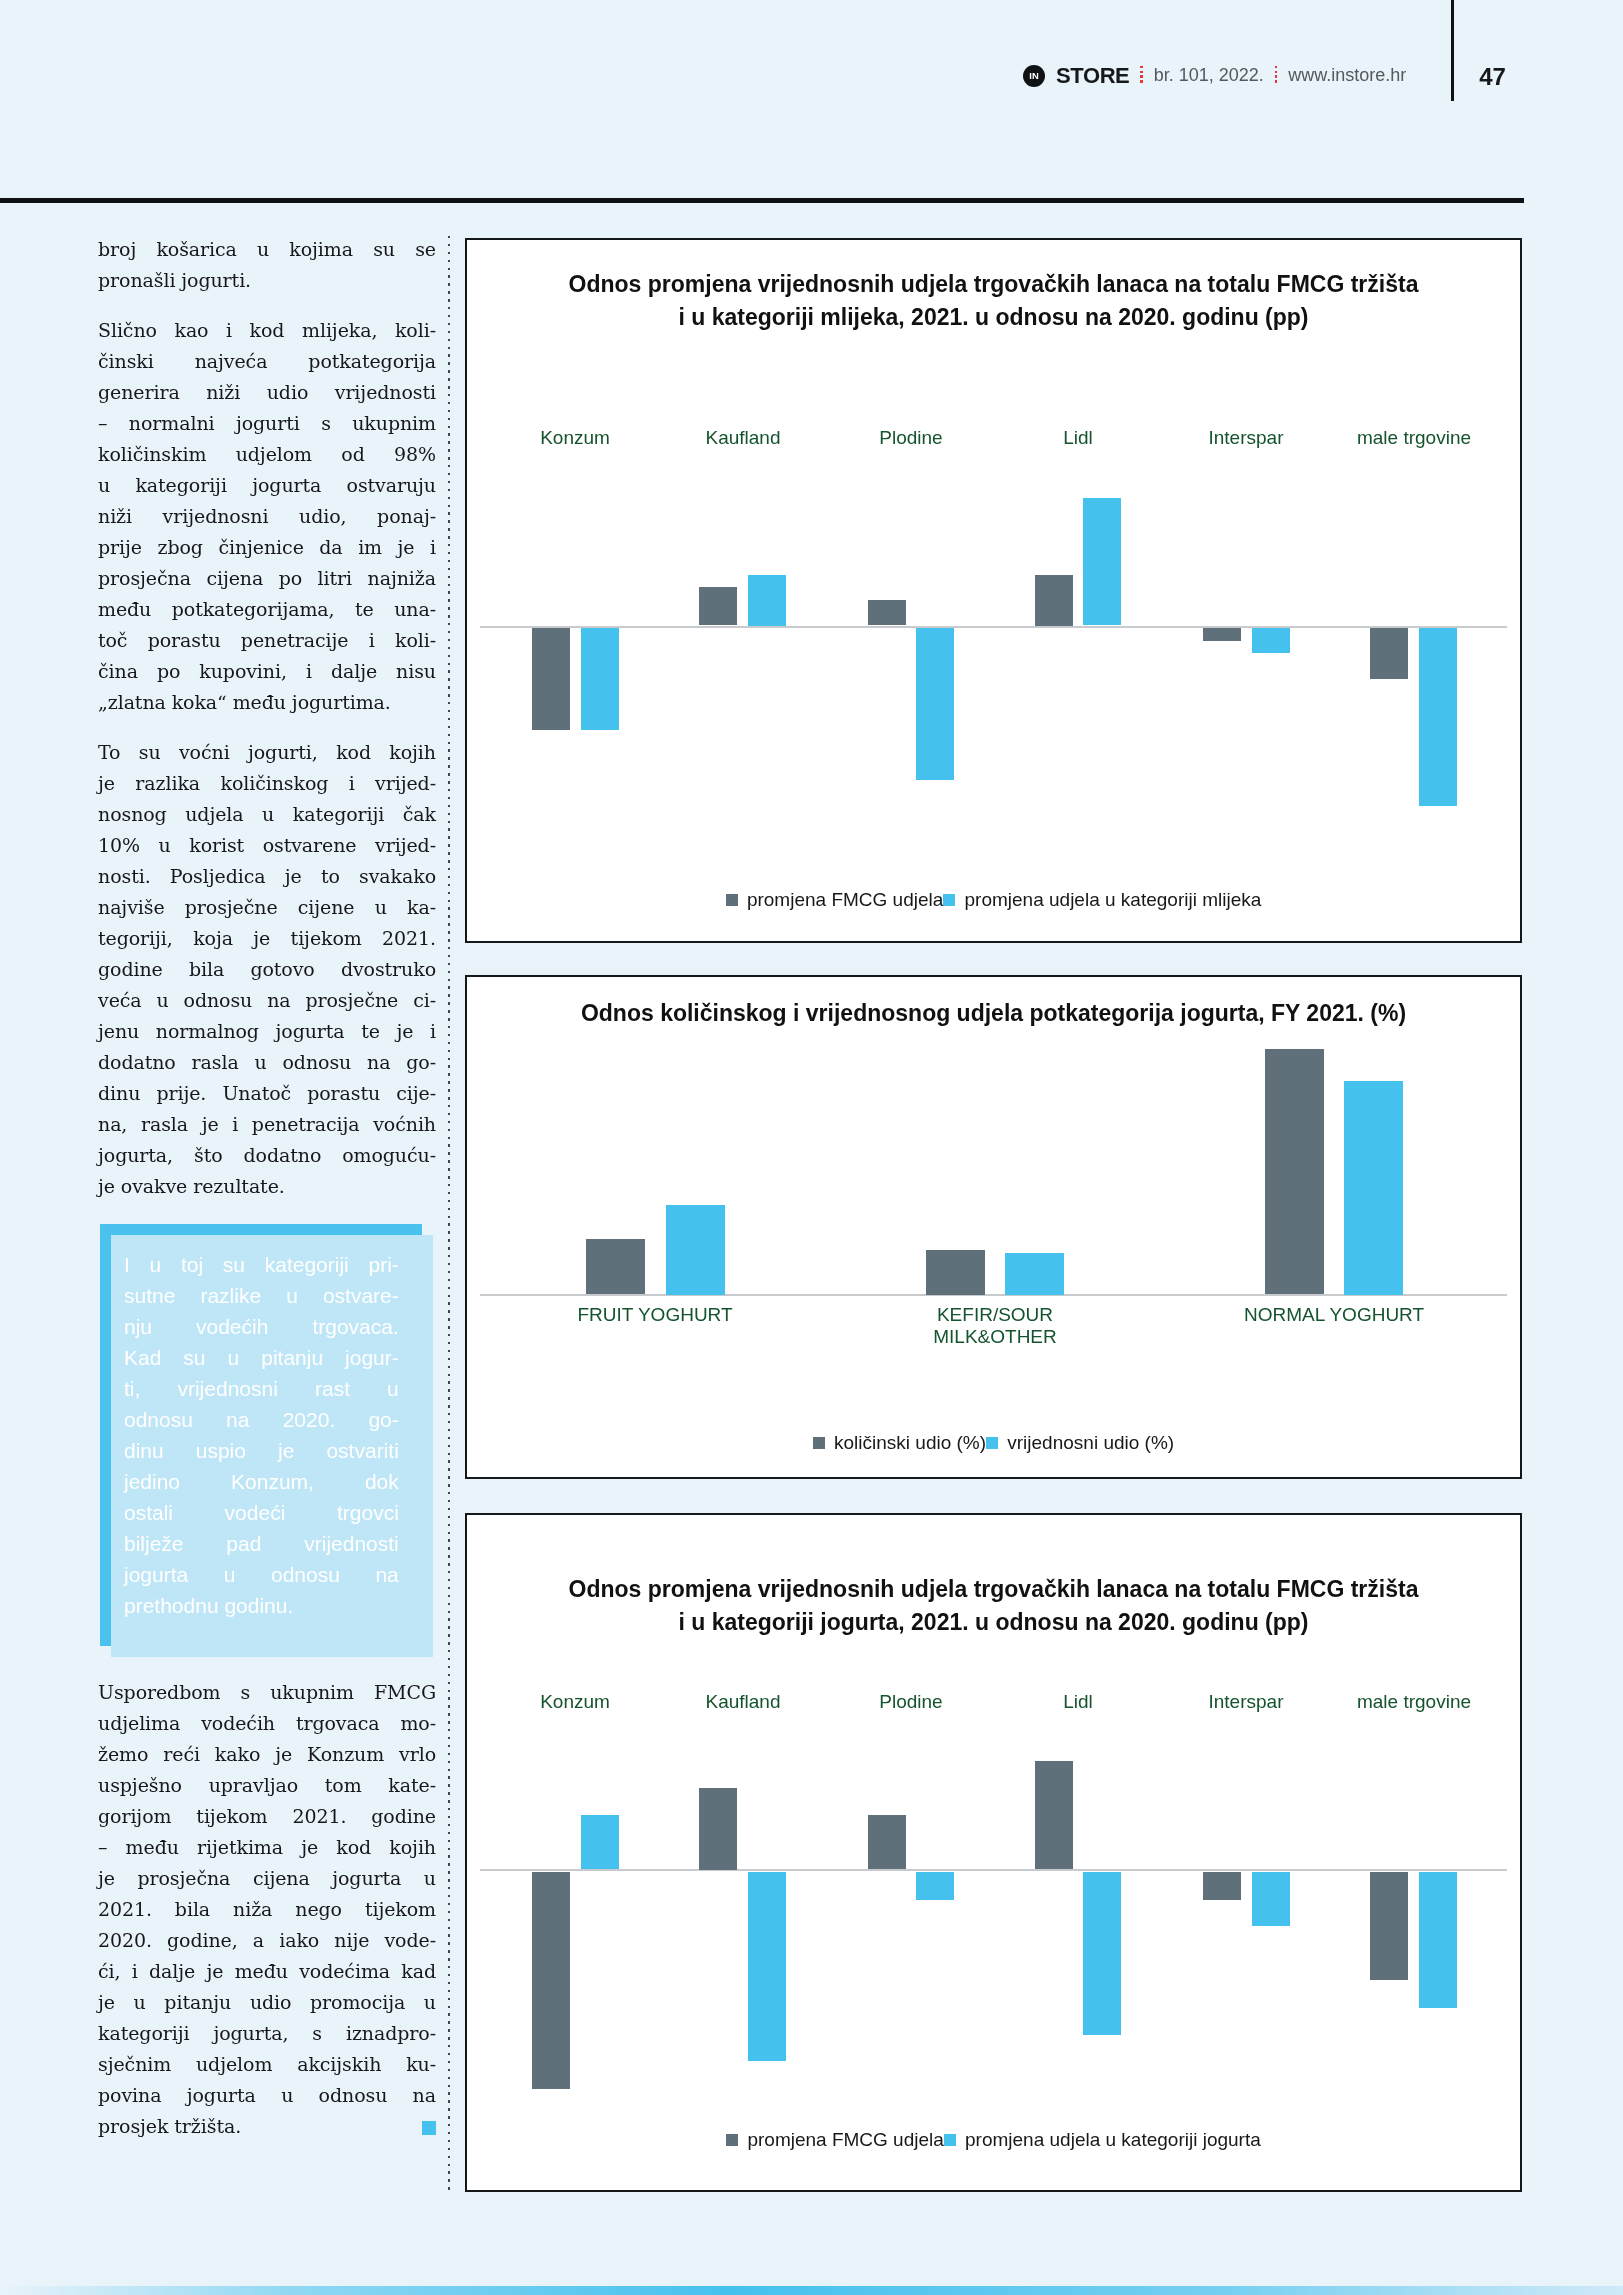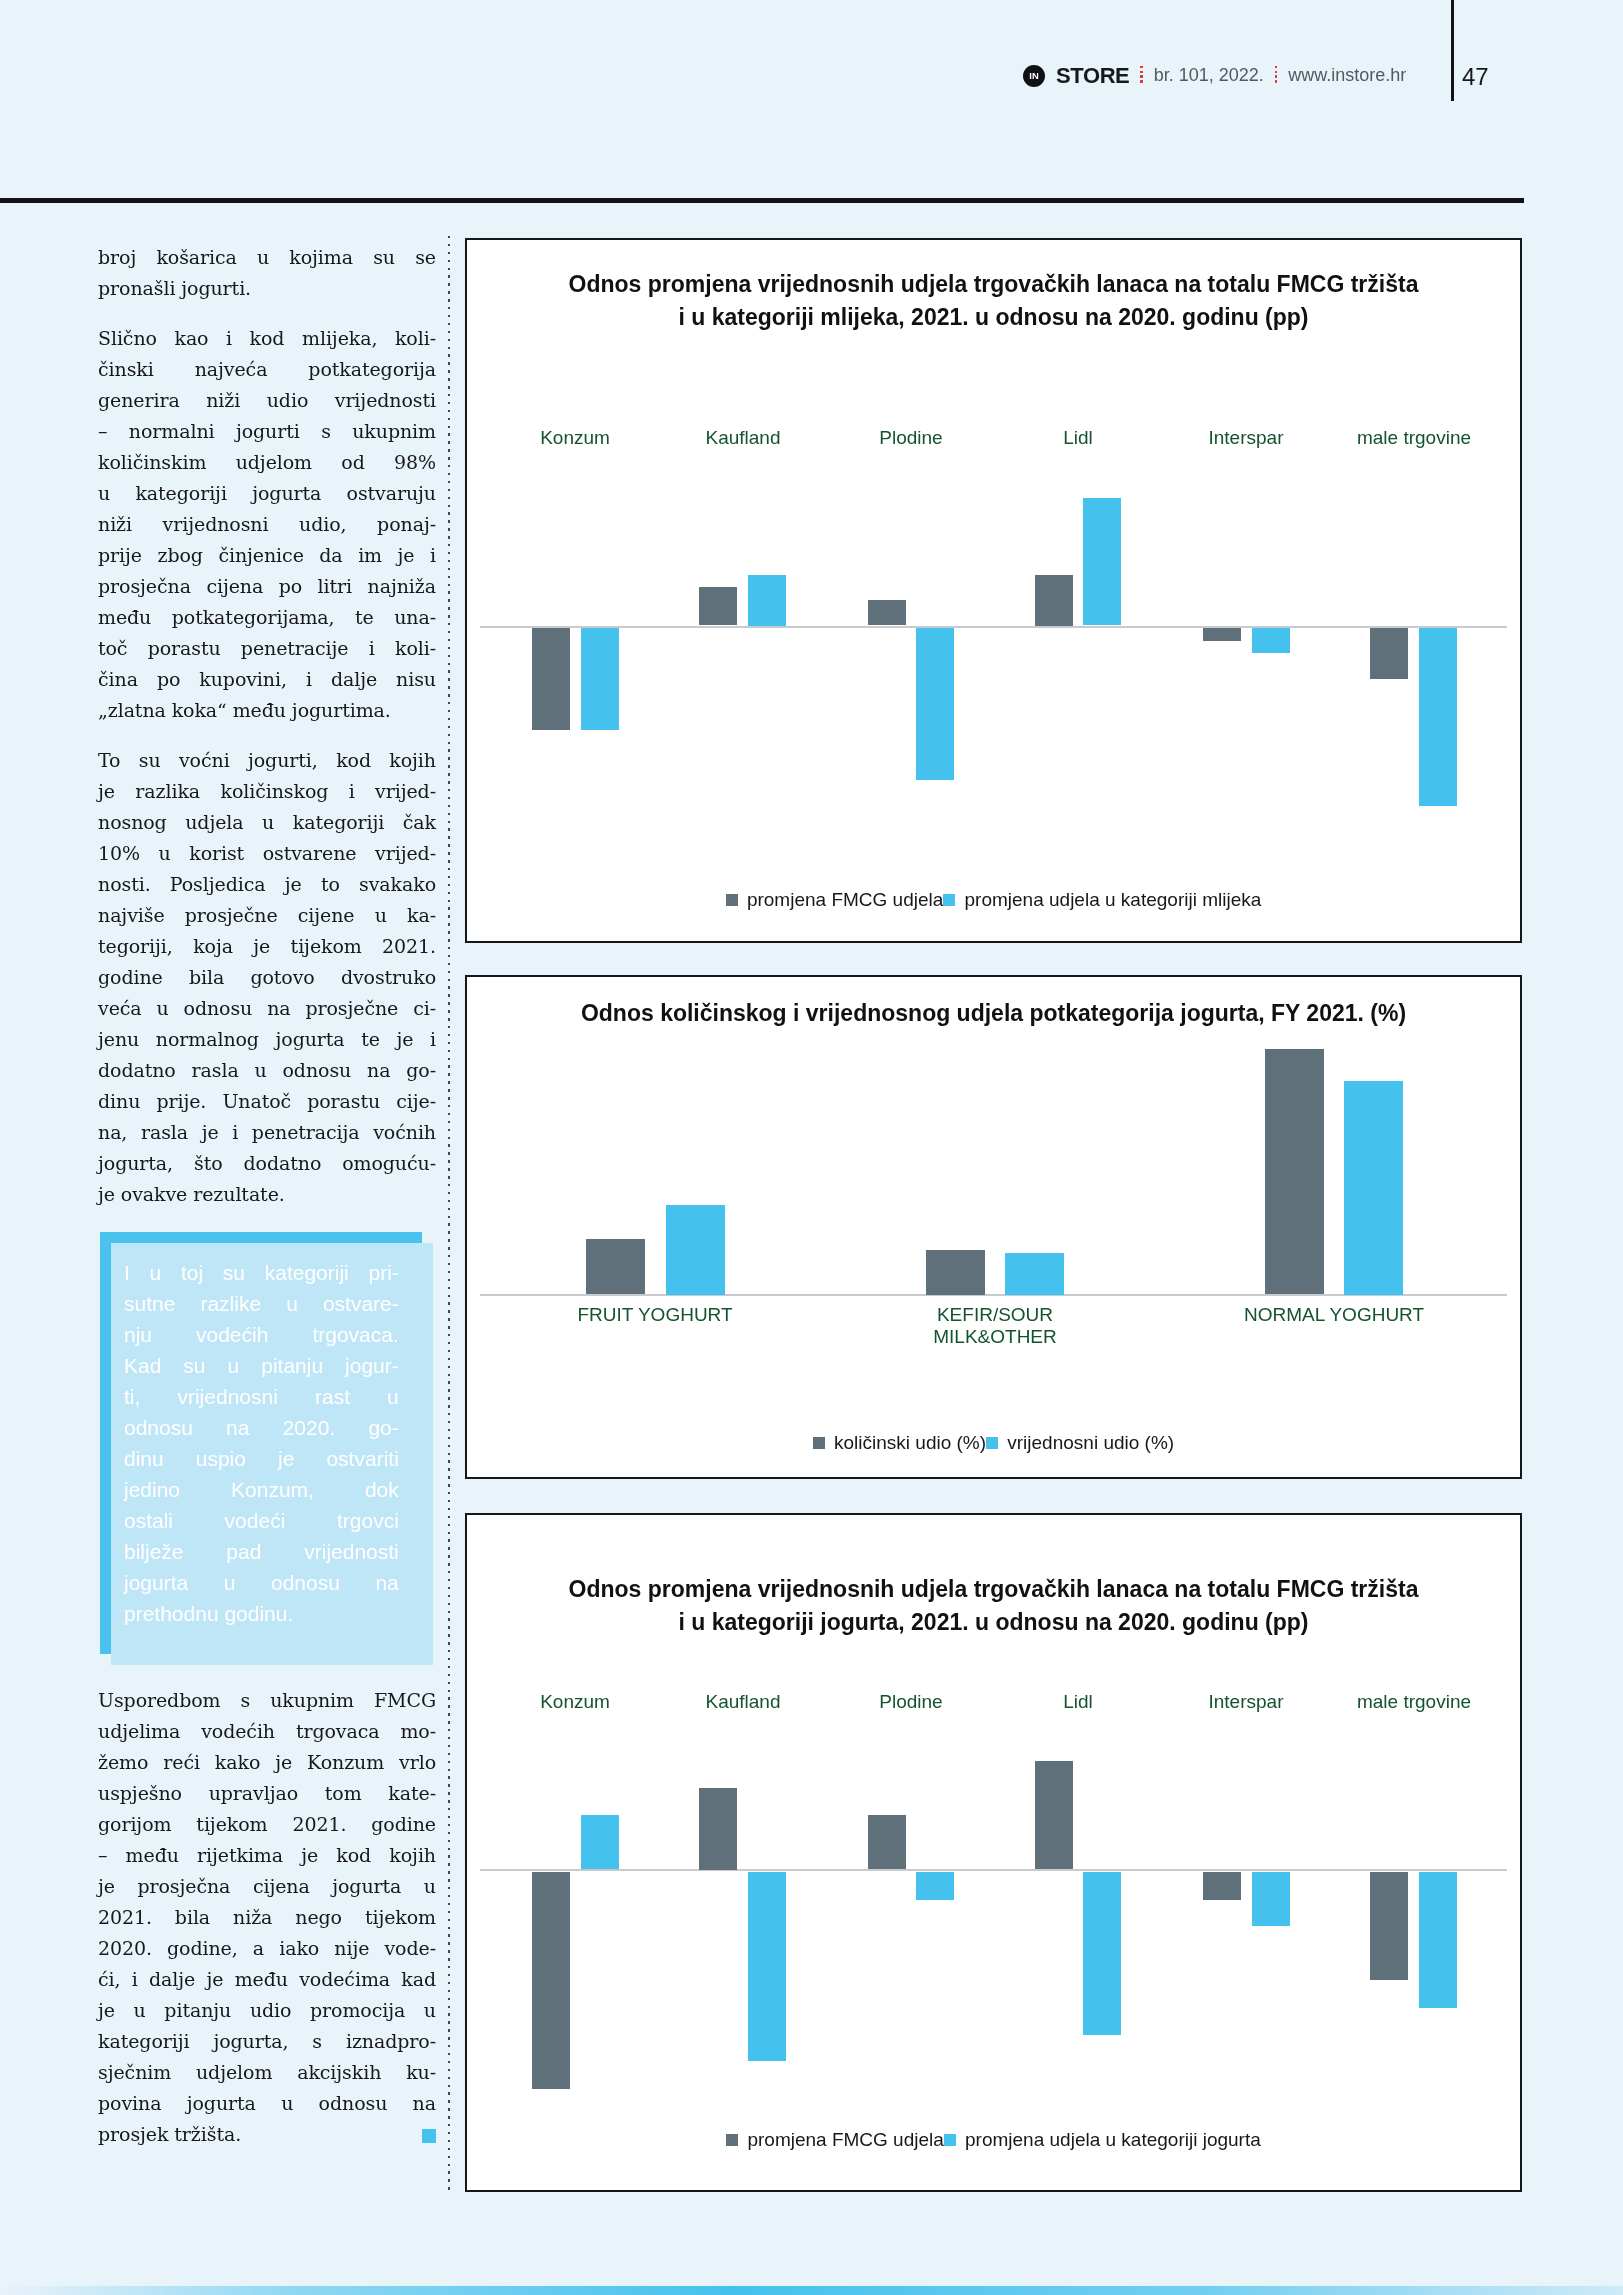--- a/index.html
+++ b/index.html
@@ -9,28 +9,28 @@
     font-family:"Liberation Sans",sans-serif;
   }
   
   .header-row{position:absolute;left:1023px;top:58px;height:35px;display:flex;align-items:center;gap:11px}
   .logo-circle{width:22px;height:22px;border-radius:50%;background:#101114;color:#fff;
     display:flex;align-items:center;justify-content:center;font-weight:700;font-size:9.4px}
   .brand{font-size:22px;font-weight:700;letter-spacing:-0.4px}
   .hsep{width:2.4px;height:19px;background-image:repeating-linear-gradient(to bottom,#e03a3a 0 2.4px,transparent 2.4px 4.7px)}
   .hmeta{font-size:18px;color:#54595e}
   .vline{position:absolute;left:1451px;top:0;width:3.1px;height:101px;background:#101114}
-  .pageno{position:absolute;left:1462px;top:63px;width:61px;text-align:left;font-weight:400;font-size:24px}
+  .pageno{position:absolute;left:1462px;top:63px;width:61px;text-align:center;font-weight:700;font-size:24px}
   .rule{position:absolute;left:0;top:198px;width:1524px;height:4.7px;background:#101114}
   .dotcol{position:absolute;left:448px;top:236px;width:2.4px;height:1957px;
     background-image:repeating-linear-gradient(to bottom,#41464b 0 2.4px,transparent 2.4px 7.9px)}
   
   .textcol{position:absolute;left:98px;top:234px;width:338px;
     font-family:"DejaVu Serif",serif;font-size:19px;line-height:31px;letter-spacing:-0.1px}
-  .para{margin:8px 0 19px 0}
+  .para{margin:0 0 19px 0}
   .tl{position:relative;text-align:justify;text-align-last:justify}
   .tl.last{text-align-last:auto}
   .hl-box{position:relative;z-index:0;width:322px;margin:22px 13.4px 0 2.4px;box-sizing:border-box;
     background:#4bc2ee;padding:25px 23.6px;color:#fff;
     font-family:"Liberation Sans",sans-serif;font-size:21px;line-height:31px;letter-spacing:0}
   .hl-box::after{content:"";position:absolute;z-index:-1;left:11px;top:11px;right:-11px;bottom:-11px;background:#bfe6f7}
   .closing{margin-top:31px}
   .end-marker{position:absolute;right:0;bottom:7px;width:14px;height:14px;background:#45c1ee}
   
   .panel{position:absolute;left:465px;width:1057px;box-sizing:border-box;

